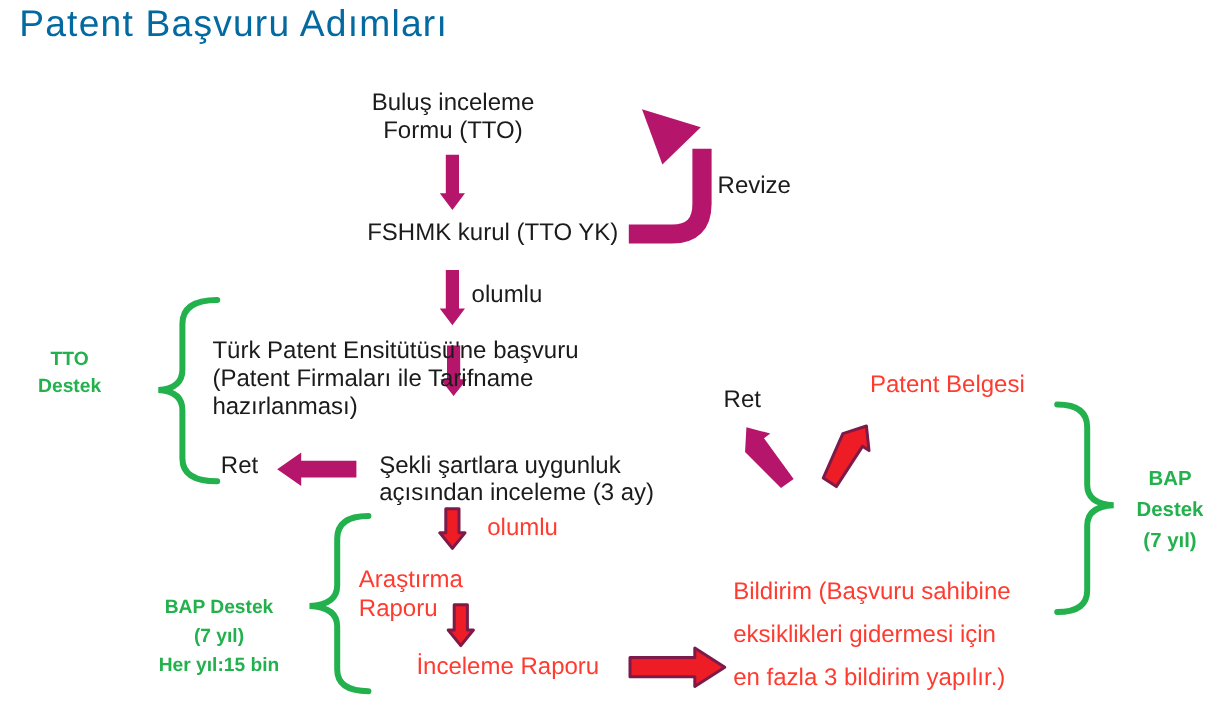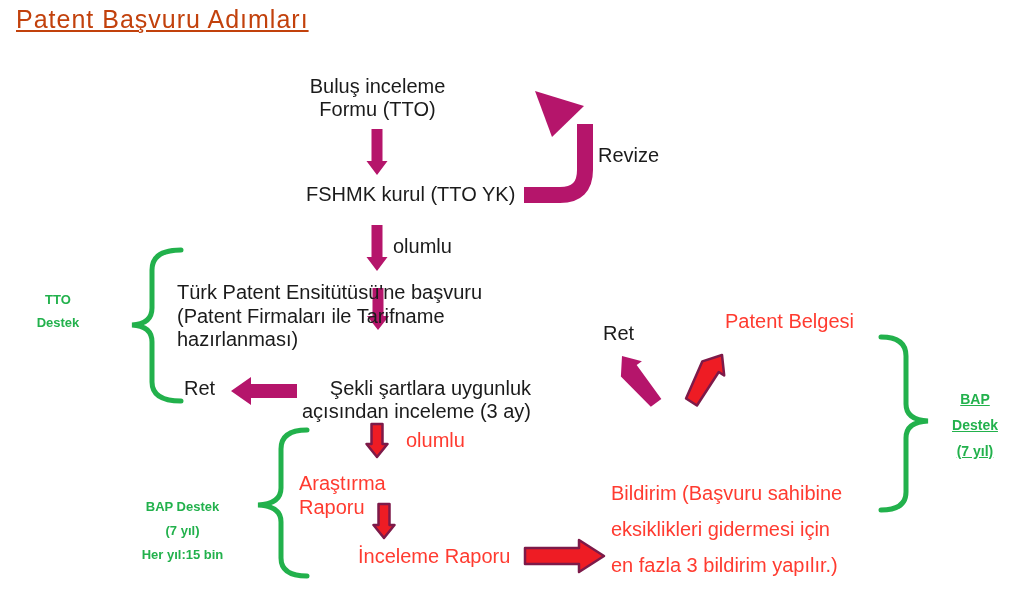--- a/index.html
+++ b/index.html
@@ -3,22 +3,22 @@
 <meta charset="utf-8">
 <style>
   html,body{margin:0;padding:0;}
   body{
     width:1022px;height:599px;position:relative;background:#ffffff;
     font-family:"Liberation Sans","DejaVu Sans",sans-serif;
     color:#1b1b1b;overflow:hidden;
   }
   .txt{position:absolute;white-space:pre-line;line-height:23px;font-size:20px;}
   .center{text-align:center;}
-  .title{font-size:25px;letter-spacing:1px;color:#c2410c;text-decoration:underline;}
-  .green{color:var(--green);font-weight:bold;font-size:13px;}
+  .title{font-size:31px;letter-spacing:1px;color:#0369a1;}
+  .green{color:var(--green);font-weight:bold;font-size:16px;}
   .redtxt{color:var(--red_text);}
   svg{position:absolute;left:0;top:0;}
   .mag-fill{fill:var(--magenta);}
   .mag-stroke{stroke:var(--magenta);fill:none;}
   .red-fill{fill:var(--red);stroke:var(--red_border);stroke-width:2.5;stroke-linejoin:round;}
   .brace{stroke:var(--green);stroke-width:5;fill:none;stroke-linecap:round;}
 </style>
 </head>
 <body>
 
@@ -59,37 +59,37 @@
 
 <div class="txt" style="left:177px;top:281px;line-height:23.5px;">Türk Patent Ensitütüsü'ne başvuru
 (Patent Firmaları ile Tarifname
 hazırlanması)</div>
 
 <div class="txt center green" style="left:18px;top:288px;width:80px;line-height:23px;">TTO
 Destek</div>
 
 <div class="txt" style="left:184px;top:377px;">Ret</div>
 
-<div class="txt" style="left:302px;top:377px;text-align:right;">Şekli şartlara uygunluk
+<div class="txt" style="left:316px;top:377px;">Şekli şartlara uygunluk
 açısından inceleme (3 ay)</div>
 
 <div class="txt redtxt" style="left:406px;top:429px;">olumlu</div>
 
 <div class="txt redtxt" style="left:299px;top:471px;line-height:24px;">Araştırma
 Raporu</div>
 
 <div class="txt center green" style="left:105px;top:495px;width:155px;line-height:24px;">BAP Destek
 (7 yıl)
 Her yıl:15 bin</div>
 
-<div class="txt redtxt" style="left:358px;top:545px;">İnceleme Raporu</div>
+<div class="txt redtxt" style="left:347px;top:545px;">İnceleme Raporu</div>
 
 <div class="txt" style="left:603px;top:322px;">Ret</div>
 
 <div class="txt redtxt" style="left:696px;top:310px;margin-left:29px;">Patent Belgesi</div>
 
 <div class="txt redtxt" style="left:611px;top:432px;line-height:36px;margin-top:43px;">Bildirim (Başvuru sahibine
 eksiklikleri gidermesi için
 en fazla 3 bildirim yapılır.)</div>
 
-<div class="txt center green" style="left:928px;top:386px;width:94px;line-height:26px;font-size:14px;text-decoration:underline;">BAP
+<div class="txt center green" style="left:928px;top:386px;width:94px;line-height:26px;font-size:17px;">BAP
 Destek
 (7 yıl)</div>
 
 </body></html>

